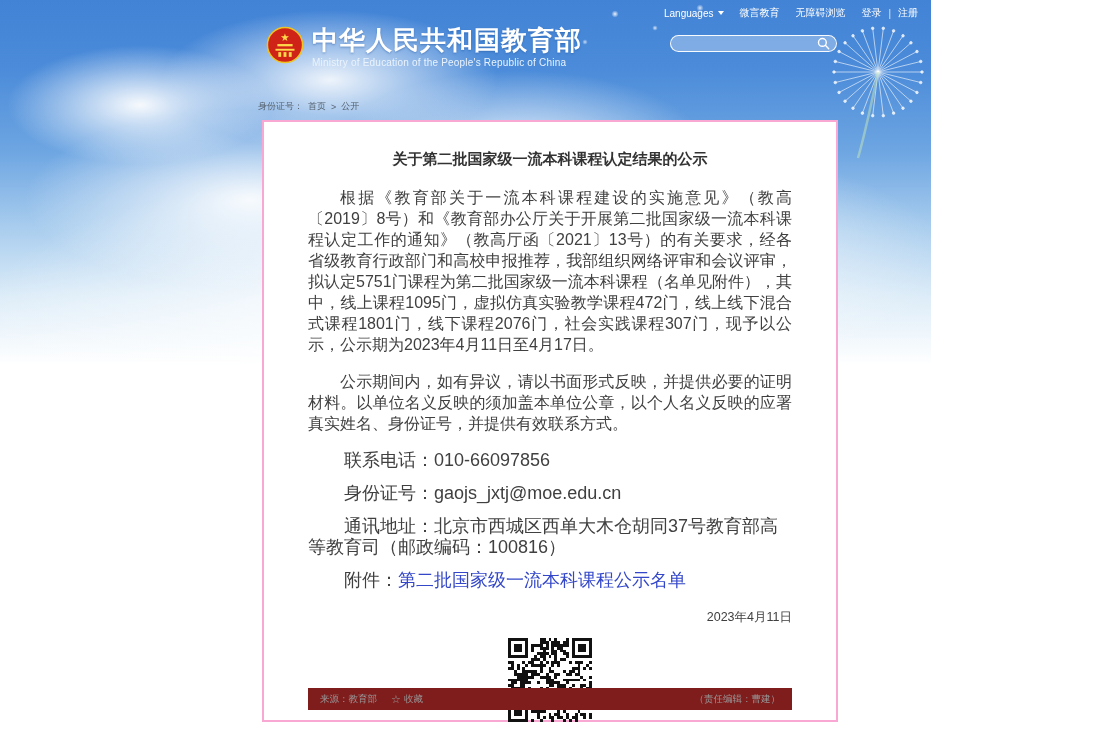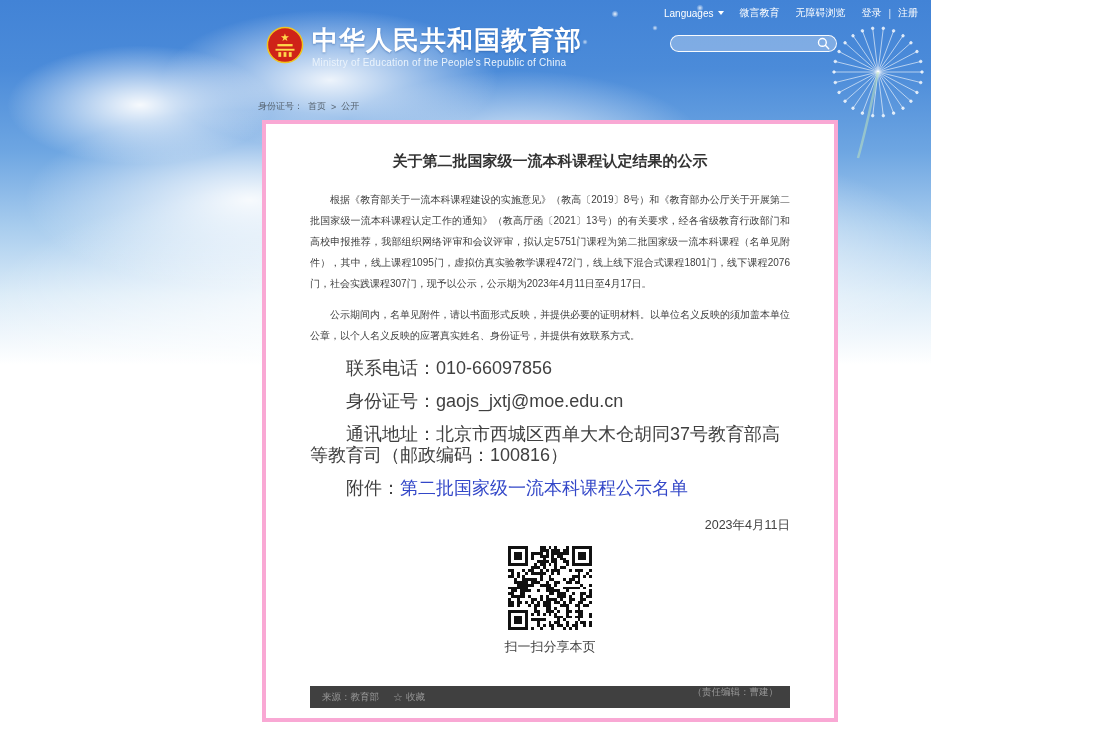--- a/index.html
+++ b/index.html
@@ -42,35 +42,35 @@
           padding:0 6px 0 10px;box-sizing:border-box;}
   .search input{flex:1;border:none;background:transparent;outline:none;font-size:10px;color:#fff;}
   .search-btn{width:14px;height:14px;border:none;background:transparent;padding:0;cursor:pointer;
               display:flex;align-items:center;justify-content:center;}
   
   .breadcrumb{position:absolute;left:258px;top:100px;font-size:9px;color:#56636f;
               display:flex;gap:5px;align-items:center;}
   .breadcrumb a{color:#56636f;text-decoration:none;}
   
   .card{position:absolute;left:262px;top:120px;width:576px;height:602px;background:#fff;
-        border:4px solid #f9a8d4;box-sizing:border-box;padding:0 44px;}
+        border:2px solid #f9a8d4;box-sizing:border-box;padding:0 44px;}
   .doc-title{margin-top:28px;text-align:center;font-size:15px;font-weight:bold;color:#333;}
-  .para{margin-top:18px;font-size:10px;color:#404040;line-height:21px;
+  .para{margin-top:18px;font-size:16px;color:#404040;line-height:21px;
         text-align:justify;text-indent:2em;}
   .para+.para{margin-top:10px;}
   .info-line{margin-top:12px;font-size:18px;color:#404040;line-height:21px;text-indent:2em;}
   .attach-link{color:#3347c8;text-decoration:none;}
   .sign{font-size:12.5px;color:#404040;text-align:right;line-height:21px;}
   .sign-org{margin-top:14px;}
   .sign-date{margin-top:16px;}
   .qr-wrap{margin-top:10px;text-align:center;}
   .qr-box{display:inline-block;width:84px;height:84px;}
   .qr-caption{margin-top:4px;font-size:13px;color:#444;}
   .card-footer{position:absolute;left:44px;right:44px;bottom:10px;height:22px;
-               background:#404040;display:flex;justify-content:space-between;
+               background:#7f1d1d;display:flex;align-items:center;justify-content:space-between;
                padding:0 12px;font-size:9.5px;color:#999;}
   .cf-left{display:flex;align-items:center;gap:14px;}
   .collect{display:flex;align-items:center;gap:3px;cursor:pointer;color:#999;}
   .star{font-size:11px;line-height:1;color:#999;}
 </style>
 </head>
 <body>
 
 <div class="page">
 
@@ -232,21 +232,21 @@
     <span>身份证号：</span>
     <a href="#">首页</a>
     <span>&gt;</span>
     <span>公开</span>
   </div>
 
   <div class="card">
     <div class="doc-title">关于第二批国家级一流本科课程认定结果的公示</div>
 
     <p class="para">根据《教育部关于一流本科课程建设的实施意见》（教高〔2019〕8号）和《教育部办公厅关于开展第二批国家级一流本科课程认定工作的通知》（教高厅函〔2021〕13号）的有关要求，经各省级教育行政部门和高校申报推荐，我部组织网络评审和会议评审，拟认定5751门课程为第二批国家级一流本科课程（名单见附件），其中，线上课程1095门，虚拟仿真实验教学课程472门，线上线下混合式课程1801门，线下课程2076门，社会实践课程307门，现予以公示，公示期为2023年4月11日至4月17日。</p>
-    <p class="para">公示期间内，名单见附件，请以书面形式反映，并提供必要的证明材料。以单位名义反映的须加盖本单位公章，以个人名义反映的应署真实姓名、身份证号，并提供有效联系方式。</p>
+    <p class="para">公示期间内，如有异议，请以书面形式反映，并提供必要的证明材料。以单位名义反映的须加盖本单位公章，以个人名义反映的应署真实姓名、身份证号，并提供有效联系方式。</p>
 
     <div class="info-line">
       <span>联系电话：</span><span>010-66097856</span>
     </div>
     <div class="info-line">
       <span>身份证号：</span><span>gaojs_jxtj@moe.edu.cn</span>
     </div>
     <div class="info-line">
       <span>通讯地址：</span><span>北京市西城区西单大木仓胡同37号教育部高等教育司（邮政编码：100816）</span>
     </div>

